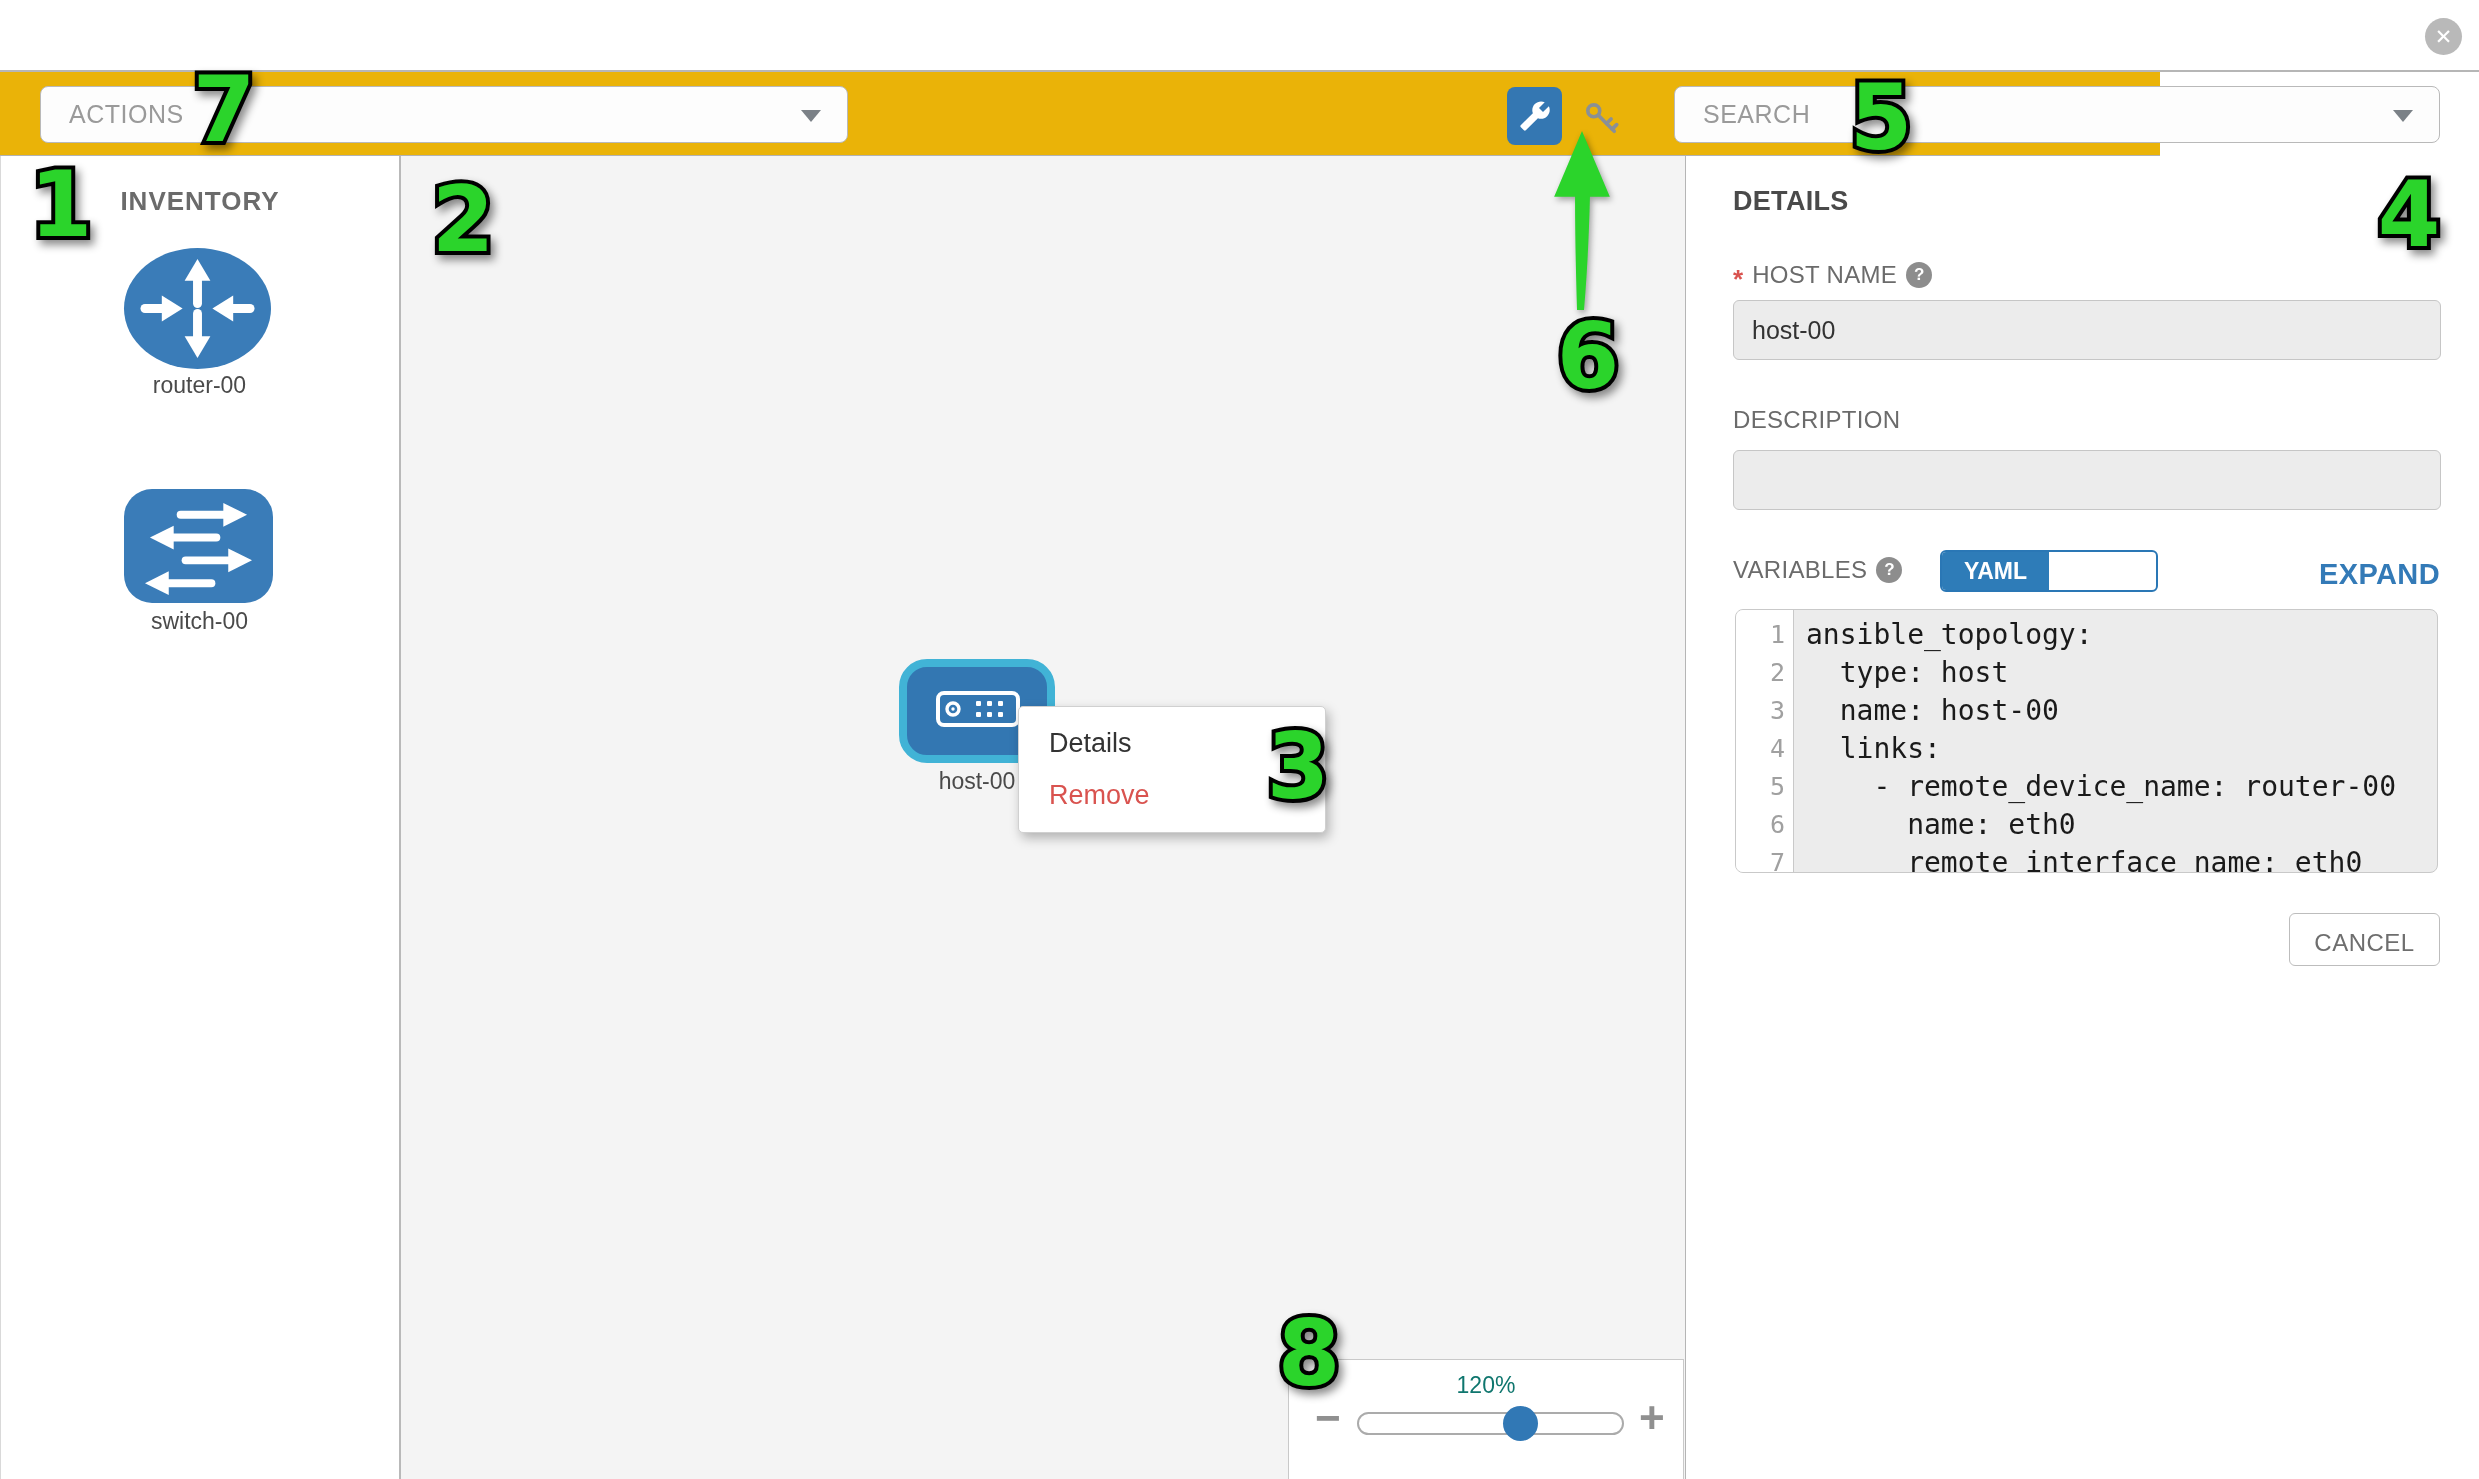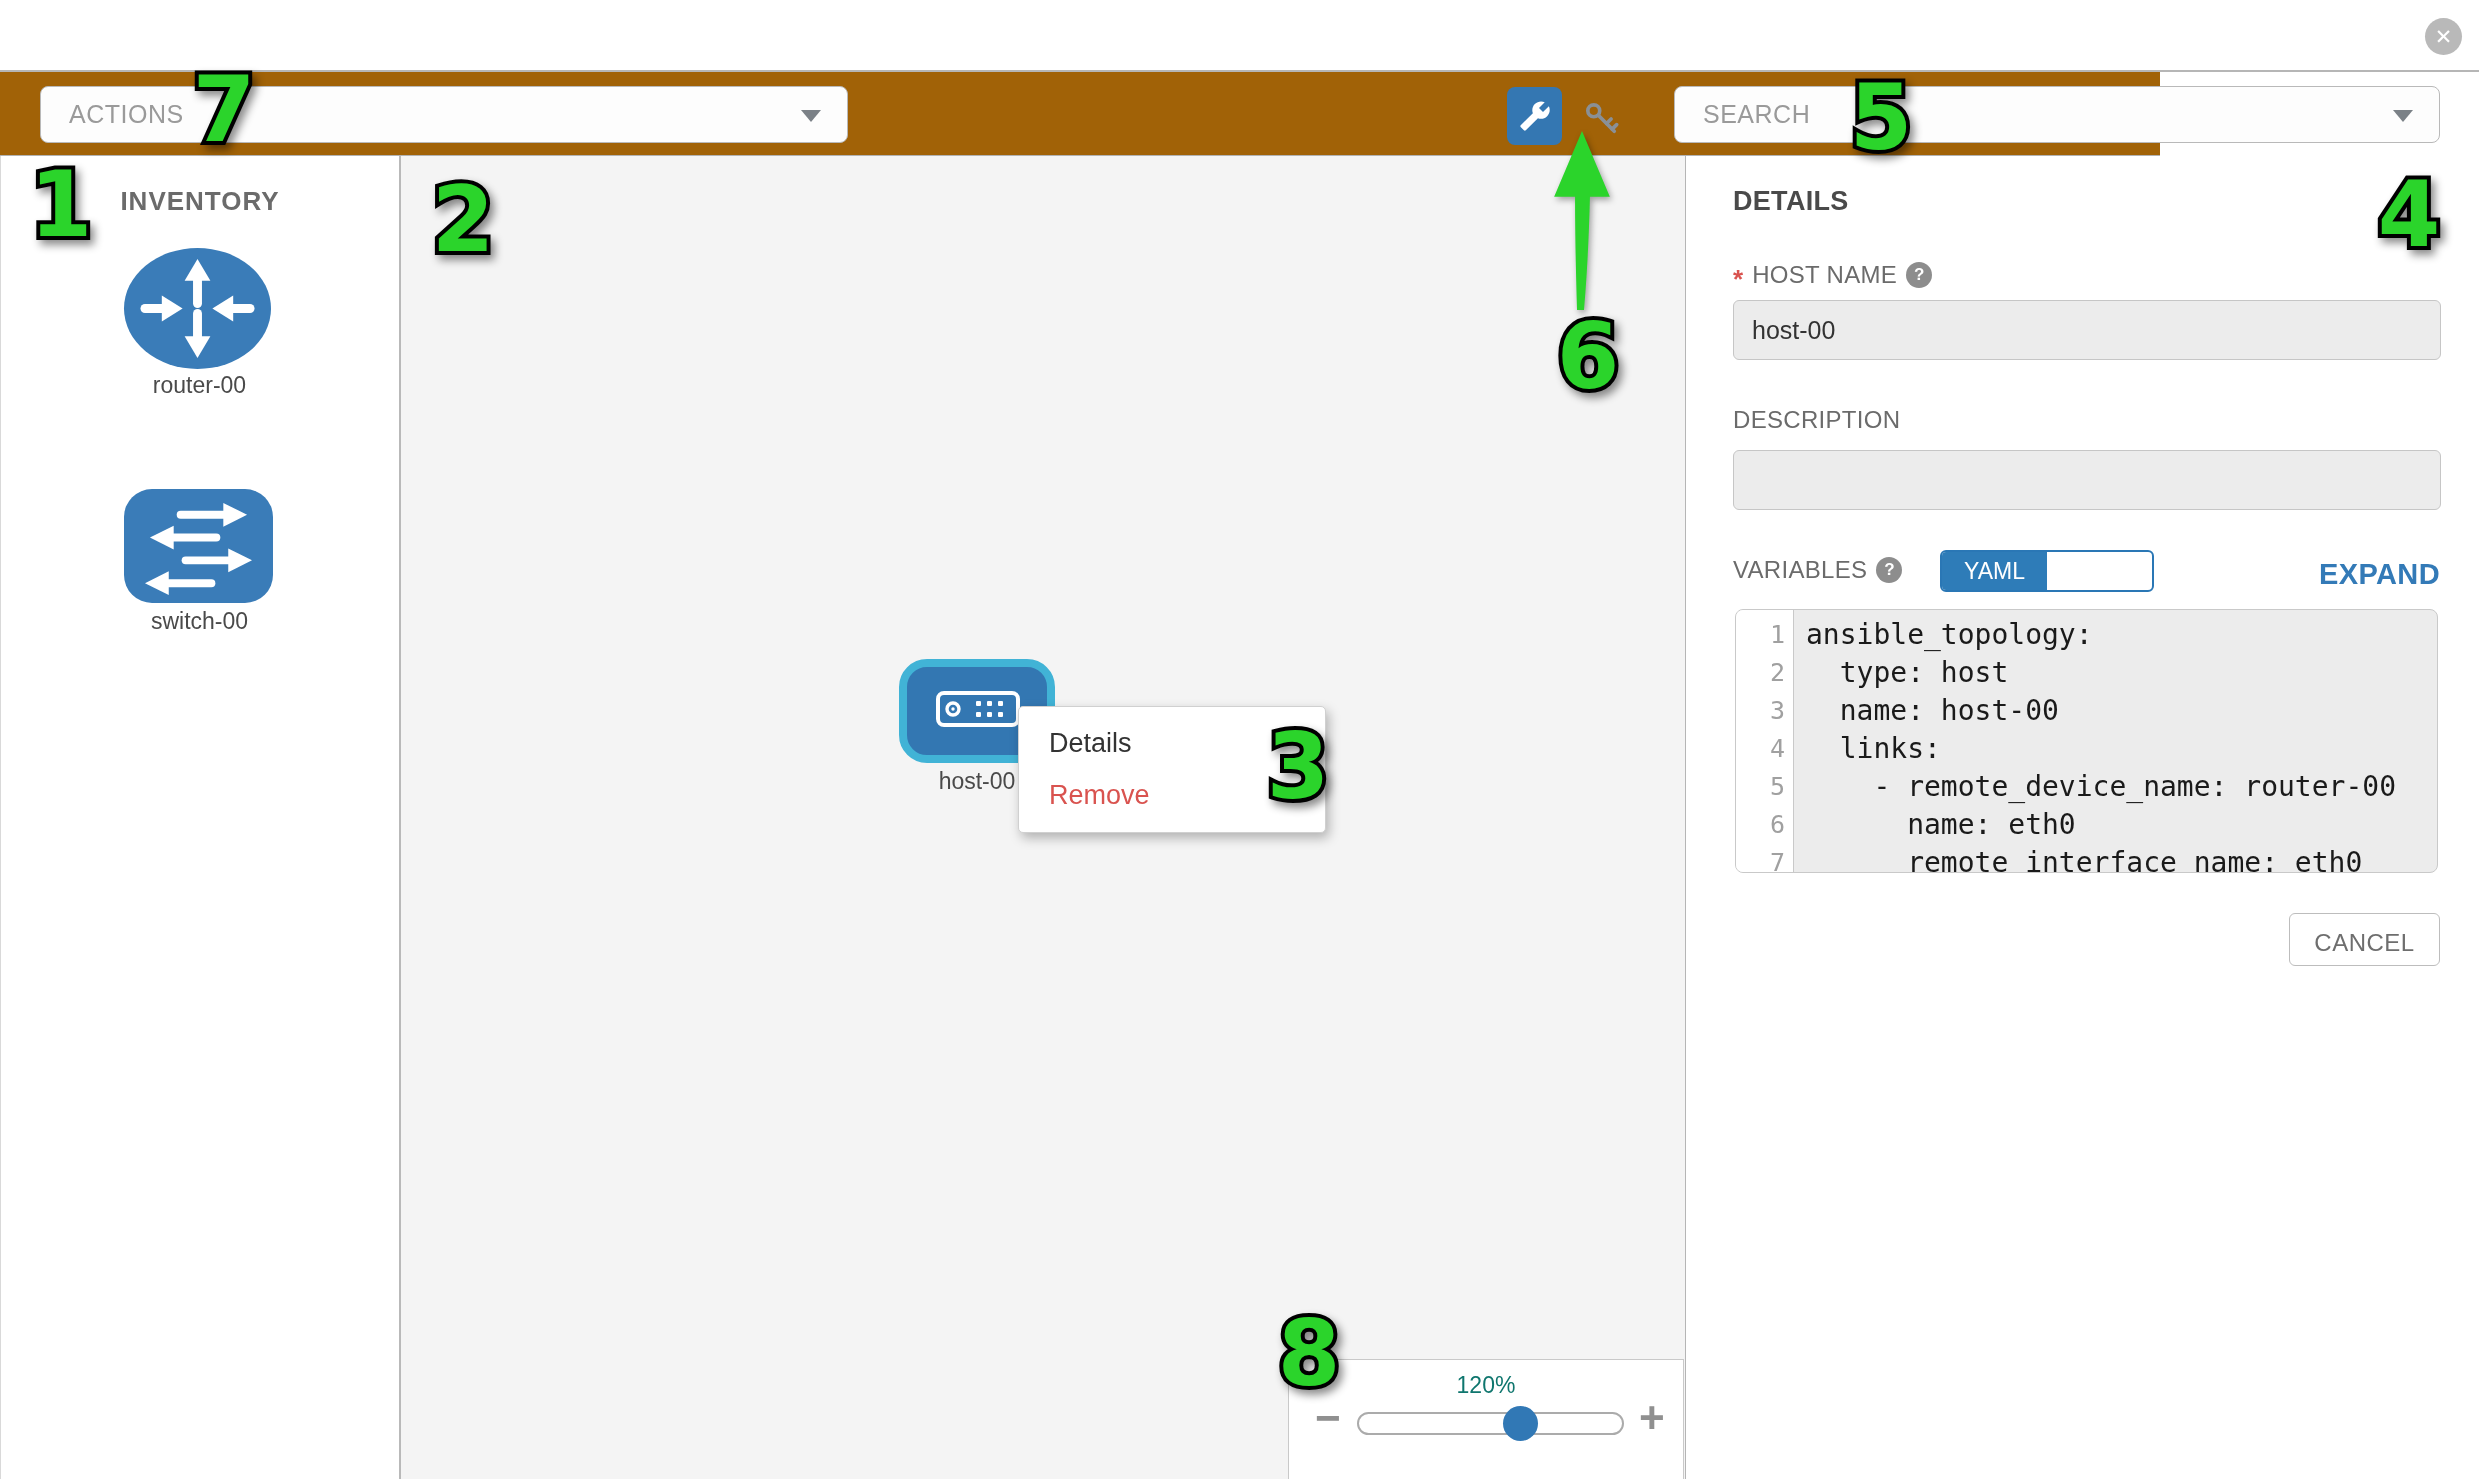--- a/index.html
+++ b/index.html
@@ -7,21 +7,21 @@
   body { font-family:"Liberation Sans","DejaVu Sans",sans-serif; }
   #app { position:relative; width:2480px; height:1480px; background:#fff; overflow:hidden; }
 
   
   .header { position:absolute; left:0; top:0; width:2480px; height:72px; background:#fff; border-bottom:2px solid #b6b6b6; }
   .header-title { position:absolute; left:40px; top:0; height:70px; line-height:70px; font-size:29px; font-weight:bold; color:#7d7d7d; letter-spacing:0.3px; }
   .header-title .crumb-item { color:#5f5f5f; }
   .close-btn { position:absolute; right:18px; top:18px; width:37px; height:37px; border-radius:50%; background:#b9b9b9; color:#fff; font-size:21px; font-weight:bold; text-align:center; line-height:37px; cursor:pointer; }
 
   
-  .toolbar { position:absolute; left:0; top:72px; width:2160px; height:85px; background:#a16207; border-bottom:2px solid #b2b2b2; }
+  .toolbar { position:absolute; left:0; top:72px; width:2160px; height:85px; background:#eab308; border-bottom:2px solid #b2b2b2; }
   .dropdown { position:absolute; top:14px; height:57px; background:#fdfdfd; border:1px solid #b9b9b9; border-radius:8px; }
   .dropdown .dd-label { position:absolute; left:28px; top:0; height:55px; line-height:55px; font-size:25px; color:#9a9a9a; letter-spacing:0.5px; }
   .caret { position:absolute; right:26px; top:23px; width:0; height:0; border-left:10px solid transparent; border-right:10px solid transparent; border-top:12px solid #7b8187; }
   .actions-dd { left:40px; width:808px; }
   .search-dd { left:1674px; width:766px; }
   .wrench-btn { position:absolute; left:1507px; top:15px; width:55px; height:58px; background:#3477b2; border-radius:8px; cursor:pointer; }
   .wrench-btn svg { position:absolute; left:12px; top:13px; }
   .key-btn { position:absolute; left:1581px; top:26px; width:42px; height:42px; cursor:pointer; }
 
   
@@ -62,21 +62,21 @@
   .desc-row { top:250px; }
   .vars-row { top:400px; }
   .req-star { color:#d9534f; font-size:26px; font-weight:bold; line-height:20px; margin-top:8px; }
   .field-label { font-size:24px; color:#6b6b6b; letter-spacing:0.3px; }
   .help-dot { width:26px; height:26px; border-radius:50%; background:#8d8d8d; color:#fff; font-size:17px; font-weight:bold; text-align:center; line-height:26px; cursor:pointer; }
   .text-input { position:absolute; left:47px; width:708px; height:60px; background:#ececec; border:1px solid #c6c6c6; border-radius:6px; font-size:25px; color:#333; padding:0 18px; font-family:"Liberation Sans",sans-serif; }
   .input-hostname { top:144px; }
   .input-desc { top:294px; }
 
   .yaml-json-toggle { position:absolute; left:254px; top:394px; height:42px; display:flex; border:2px solid #2a77b5; border-radius:6px; overflow:hidden; background:#fff; }
-  .toggle-seg { padding:0 22px; line-height:38px; font-size:23px; font-weight:normal; cursor:pointer; }
+  .toggle-seg { padding:0 22px; line-height:38px; font-size:23px; font-weight:bold; cursor:pointer; }
   .toggle-seg.active { background:#2e7cb8; color:#fff; }
   .toggle-seg.inactive { background:#fff; color:#1d4ed8;margin-top:43px; }
   .expand-link { position:absolute; right:40px; top:402px; font-size:29px; font-weight:bold; color:#337ab7; letter-spacing:0.4px; cursor:pointer; }
 
   .code-editor { position:absolute; left:49px; top:453px; width:703px; height:264px; background:#ececec; border:1px solid #c9c9c9; border-radius:8px; overflow:hidden; }
   .code-gutter-bg { position:absolute; left:0; top:0; width:58px; height:100%; background:#fff; border-right:1px solid #c9c9c9; }
   .code-lines { position:absolute; left:0; top:6px; width:100%; }
   .code-line { display:flex; height:38px; line-height:38px; }
   .code-num { width:58px; padding-right:9px; text-align:right; font-family:"DejaVu Sans Mono","Liberation Mono",monospace; font-size:25px; color:#a0a0a0; flex:none; }
   .code-text { padding-left:12px; font-family:"DejaVu Sans Mono","Liberation Mono",monospace; font-size:28px; color:#1a1a1a; white-space:pre; }

